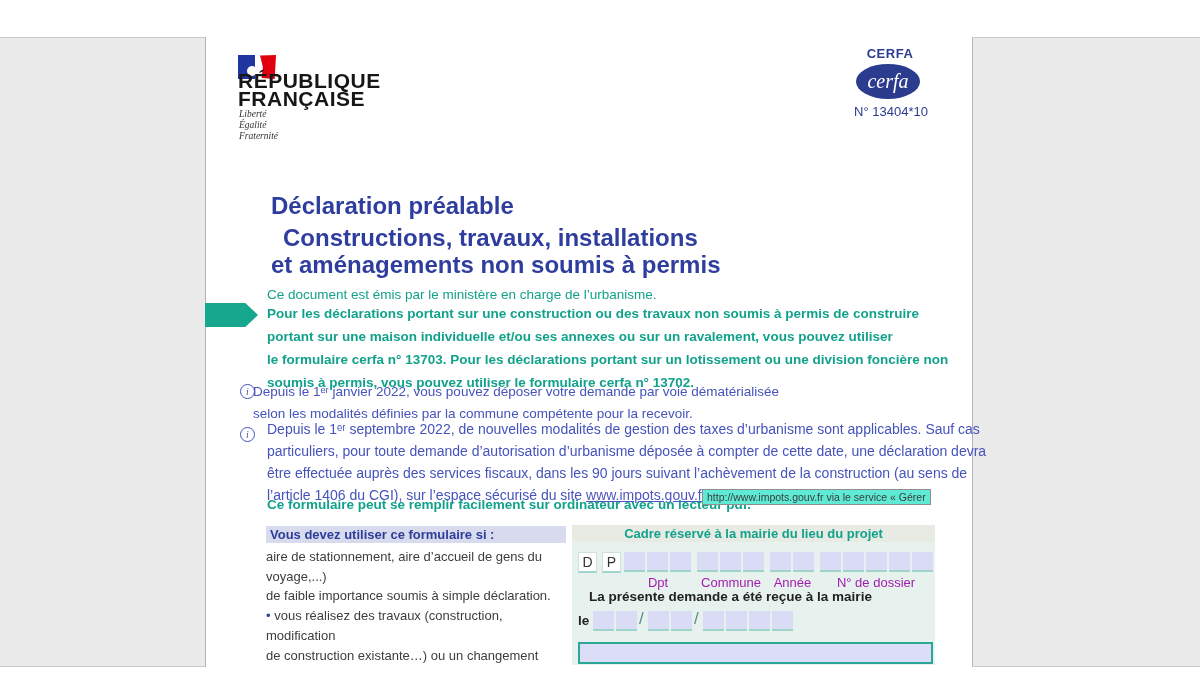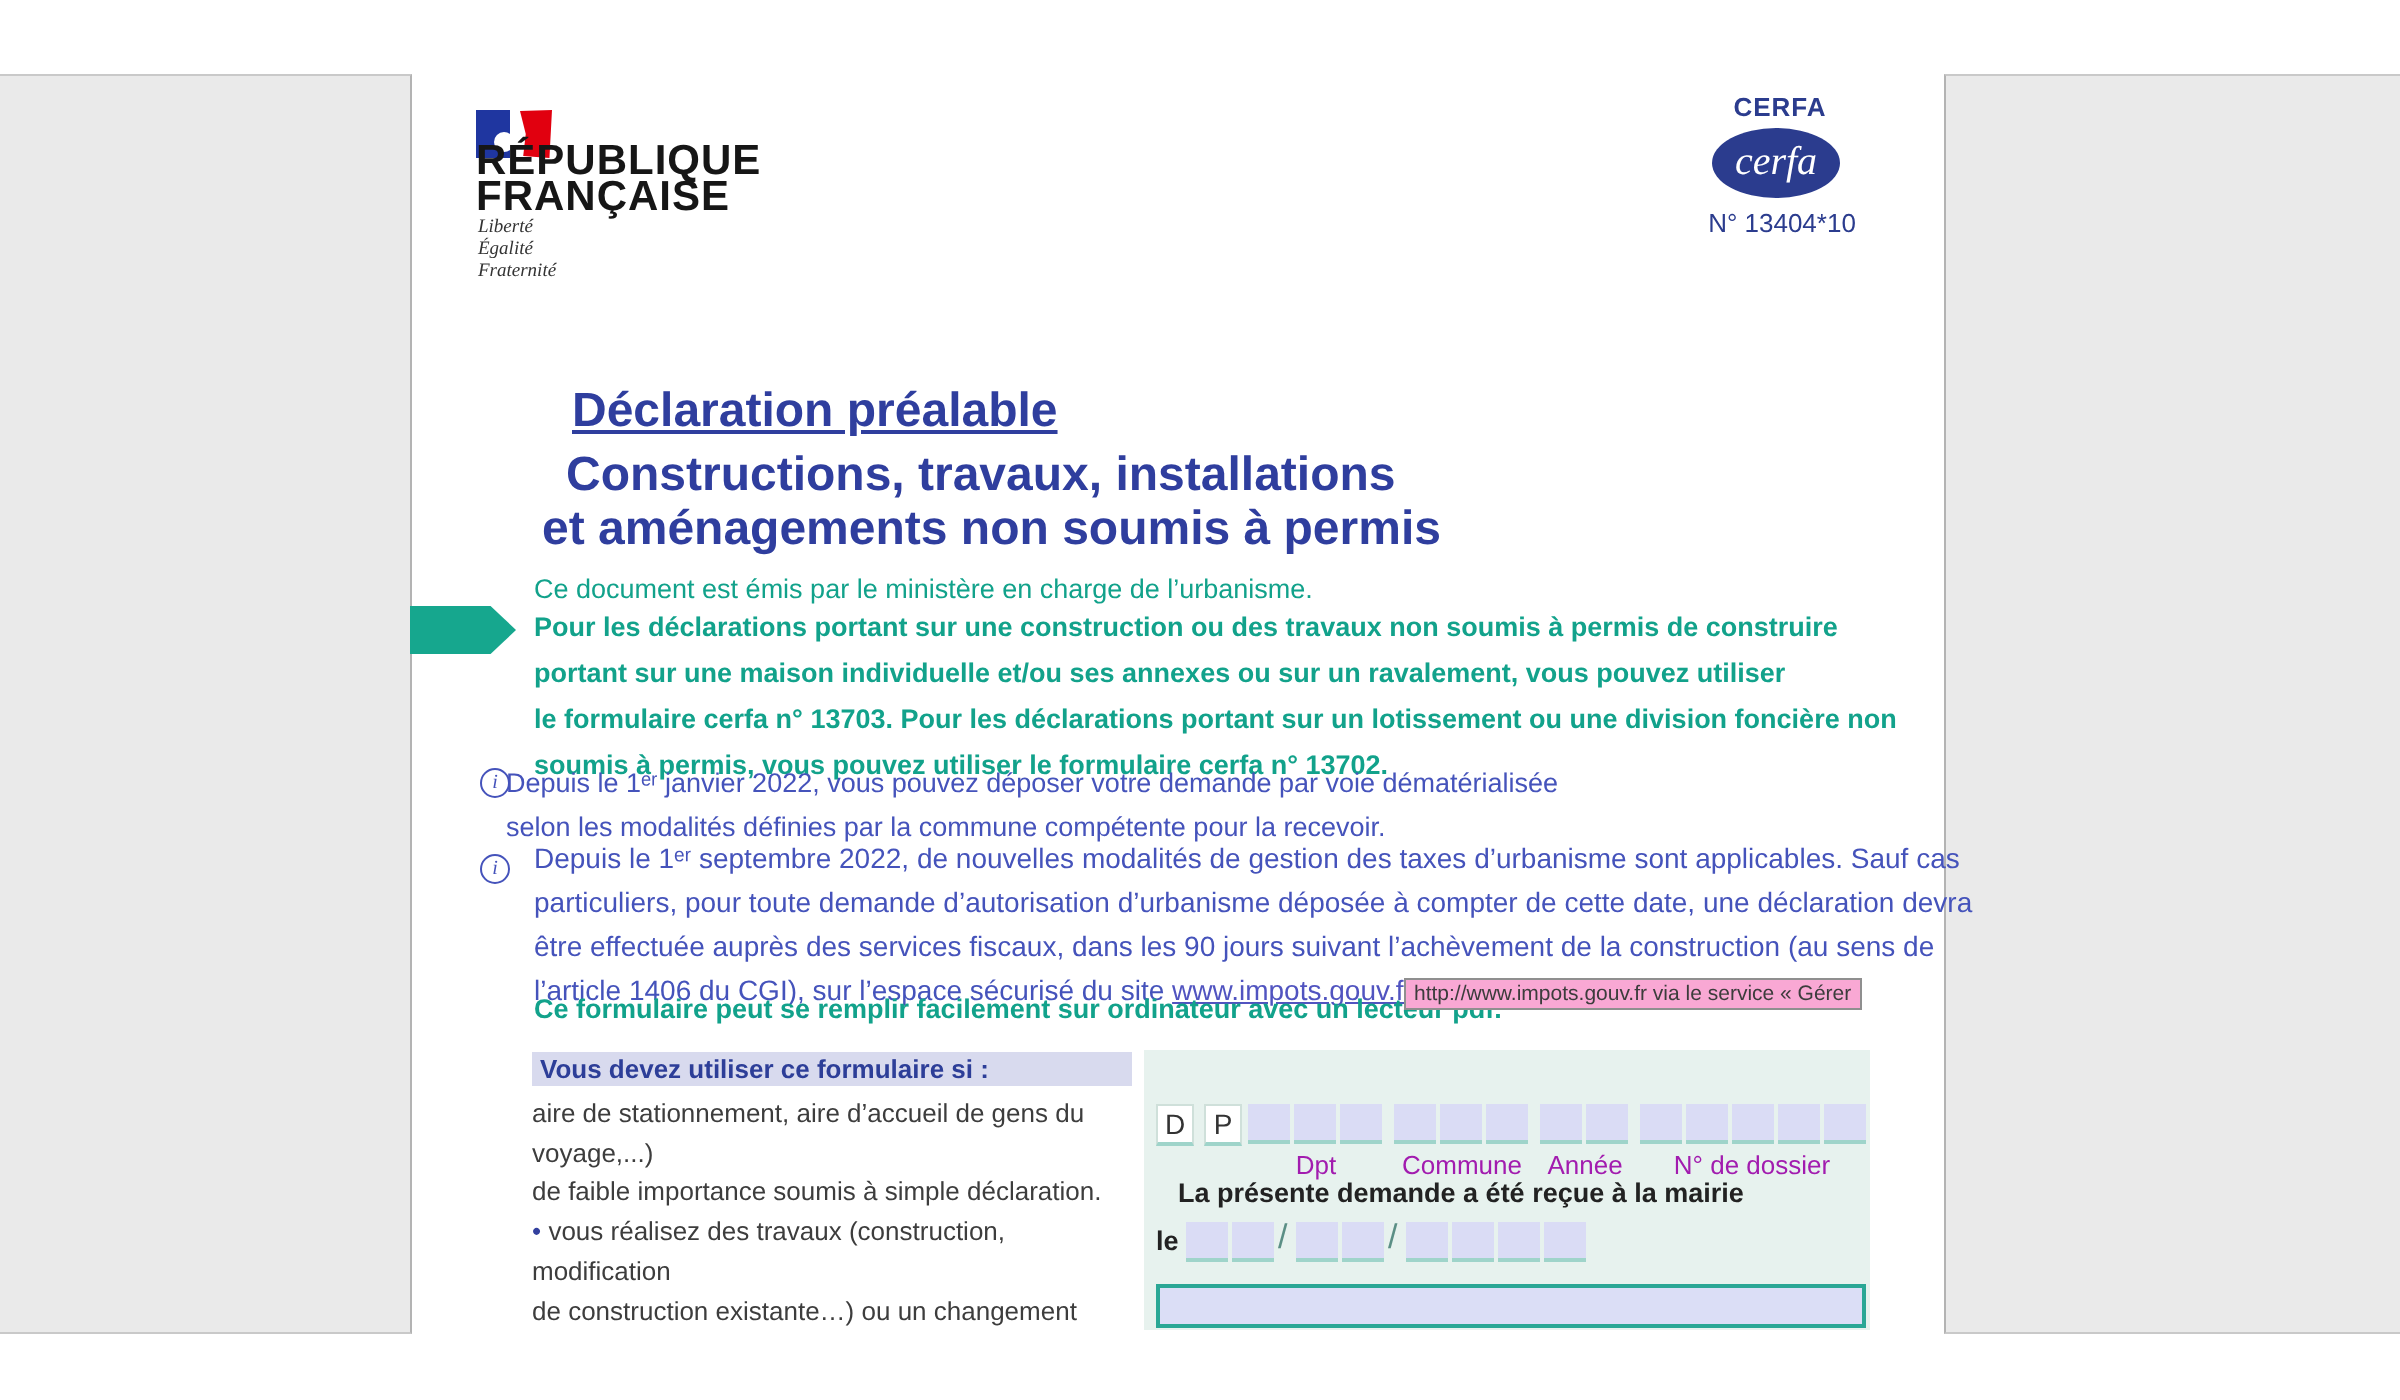--- a/index.html
+++ b/index.html
@@ -26,21 +26,21 @@
   .cerfa-oval span{font-family:"Liberation Serif", serif;font-style:italic;font-size:20px;color:#fff;}
   .cerfa-num{font-size:13px;color:#2b3c8e;text-align:center;}
 
   .title{font-size:24px;font-weight:bold;color:#2f3e9e;}
   .teal{color:#12a28b;}
   .blue-txt{color:#4553bb;}
   .body-sz{font-size:13.5px;line-height:23px;}
   .arrow{background:#16a78e;clip-path:polygon(0 0,76% 0,100% 50%,76% 100%,0 100%);}
   .info-icon{display:inline-block;width:13px;height:13px;border:1.3px solid #4553bb;border-radius:50%;color:#4553bb;font-size:10px;line-height:13px;text-align:center;font-family:"Liberation Serif", serif;font-style:italic;}
   .link{color:#5154c0;text-decoration:underline;cursor:pointer;}
-  .tooltip{background:#f9a8d4;border:1px solid #8f8f8f;color:#3c3c3c;font-size:10.5px;line-height:14px;padding:0 4px;white-space:nowrap;}
+  .tooltip{background:#5eead4;border:1px solid #8f8f8f;color:#3c3c3c;font-size:10.5px;line-height:14px;padding:0 4px;white-space:nowrap;}
 
   .col-hdr-left{background:#d8daee;color:#2d3e98;font-weight:bold;font-size:13px;line-height:17px;padding-left:4px;}
   .left-body{font-size:13px;line-height:19.7px;color:#3d3d3d;}
   .bullet{color:#33409e;}
 
   .mairie{background:#e7f2ee;}
   .col-hdr-right{background:#e7ebe3;color:#12a28b;font-weight:bold;font-size:13px;line-height:17px;text-align:center;}
   .wbox{background:#ffffff;border:1px solid #cfe0da;border-bottom:2px solid #9fd4ca;width:17px;height:18px;font-size:14px;color:#333;text-align:center;line-height:18px;}
   .cells{display:flex;gap:2px;}
   .cell{width:21px;height:18px;background:#dadcf5;border-bottom:2px solid #9fd4ca;}
@@ -64,21 +64,21 @@
 <div class="abs motto" style="left:239px;top:109px;">Liberté</div>
 <div class="abs motto" style="left:239px;top:120px;">Égalité</div>
 <div class="abs motto" style="left:239px;top:131px;">Fraternité</div>
 
 <div class="abs cerfa-label" style="left:845px;top:46px;width:90px;">CERFA</div>
 <div class="abs cerfa-oval" style="left:856px;top:64px;">
   <span>cerfa</span>
 </div>
 <div class="abs cerfa-num" style="left:843px;top:104px;width:96px;">N° 13404*10</div>
 
-<div class="abs title" style="left:286px;top:192px;text-decoration:underline;">Déclaration préalable</div>
+<div class="abs title" style="left:271px;top:192px;">Déclaration préalable</div>
 <div class="abs title" style="left:283px;top:224px;">Constructions, travaux, installations</div>
 <div class="abs title" style="left:271px;top:251px;">et aménagements non soumis à permis</div>
 
 <div class="abs teal" style="left:267px;top:287px;font-size:13.5px;">Ce document est émis par le ministère en charge de l’urbanisme.</div>
 
 <div class="abs arrow" style="left:205px;top:303px;width:53px;height:24px;"></div>
 
 <div class="abs teal body-sz" style="left:267px;top:302px;font-weight:bold;">
   <div>Pour les déclarations portant sur une construction ou des travaux non soumis à permis de construire</div>
   <div>portant sur une maison individuelle et/ou ses annexes ou sur un ravalement, vous pouvez utiliser</div>
@@ -107,20 +107,21 @@
 <div class="abs col-hdr-left" style="left:266px;top:526px;width:296px;height:17px;">Vous devez utiliser ce formulaire si :</div>
 <div class="abs left-body" style="left:266px;top:547px;width:304px;">
   <div>aire de stationnement, aire d’accueil de gens du voyage,...)</div>
   <div>de faible importance soumis à simple déclaration.</div>
   <div><span class="bullet">•</span> <span>vous réalisez des travaux (construction, modification</span></div>
   <div>de construction existante…) ou un changement</div>
 
 </div>
 
 <div class="abs mairie" style="left:572px;top:525px;width:363px;height:140px;">
+  <div class="col-hdr-right" style="margin:0 0 0 0;height:17px;">Cadre réservé à la mairie du lieu du projet</div>
 
   <div class="abs wbox" style="left:6px;top:27px;">D</div>
   <div class="abs wbox" style="left:30px;top:27px;">P</div>
   <div class="abs cells" style="left:52px;top:27px;">
     <div class="cell"></div>
     <div class="cell"></div>
     <div class="cell"></div>
   </div>
   <div class="abs cells" style="left:125px;top:27px;">
     <div class="cell"></div>

